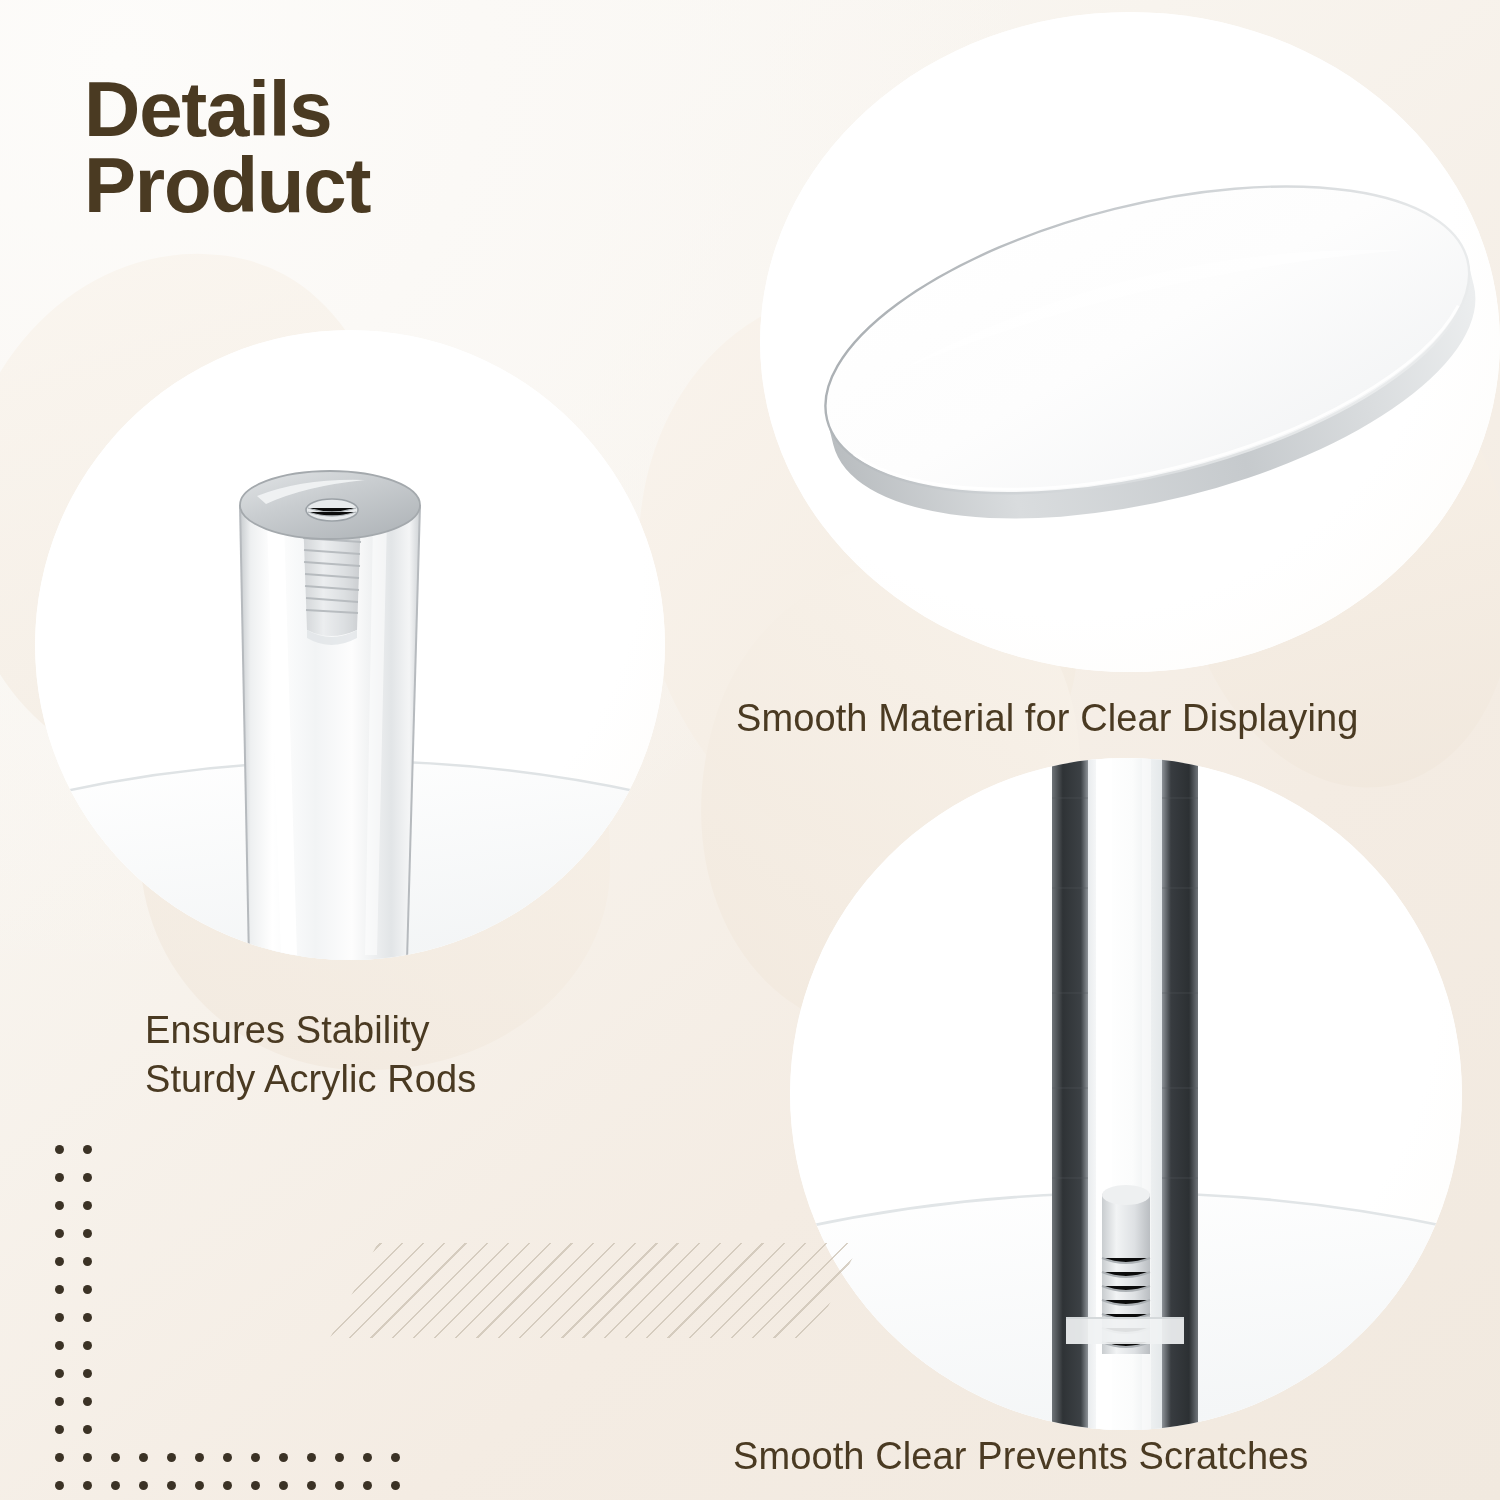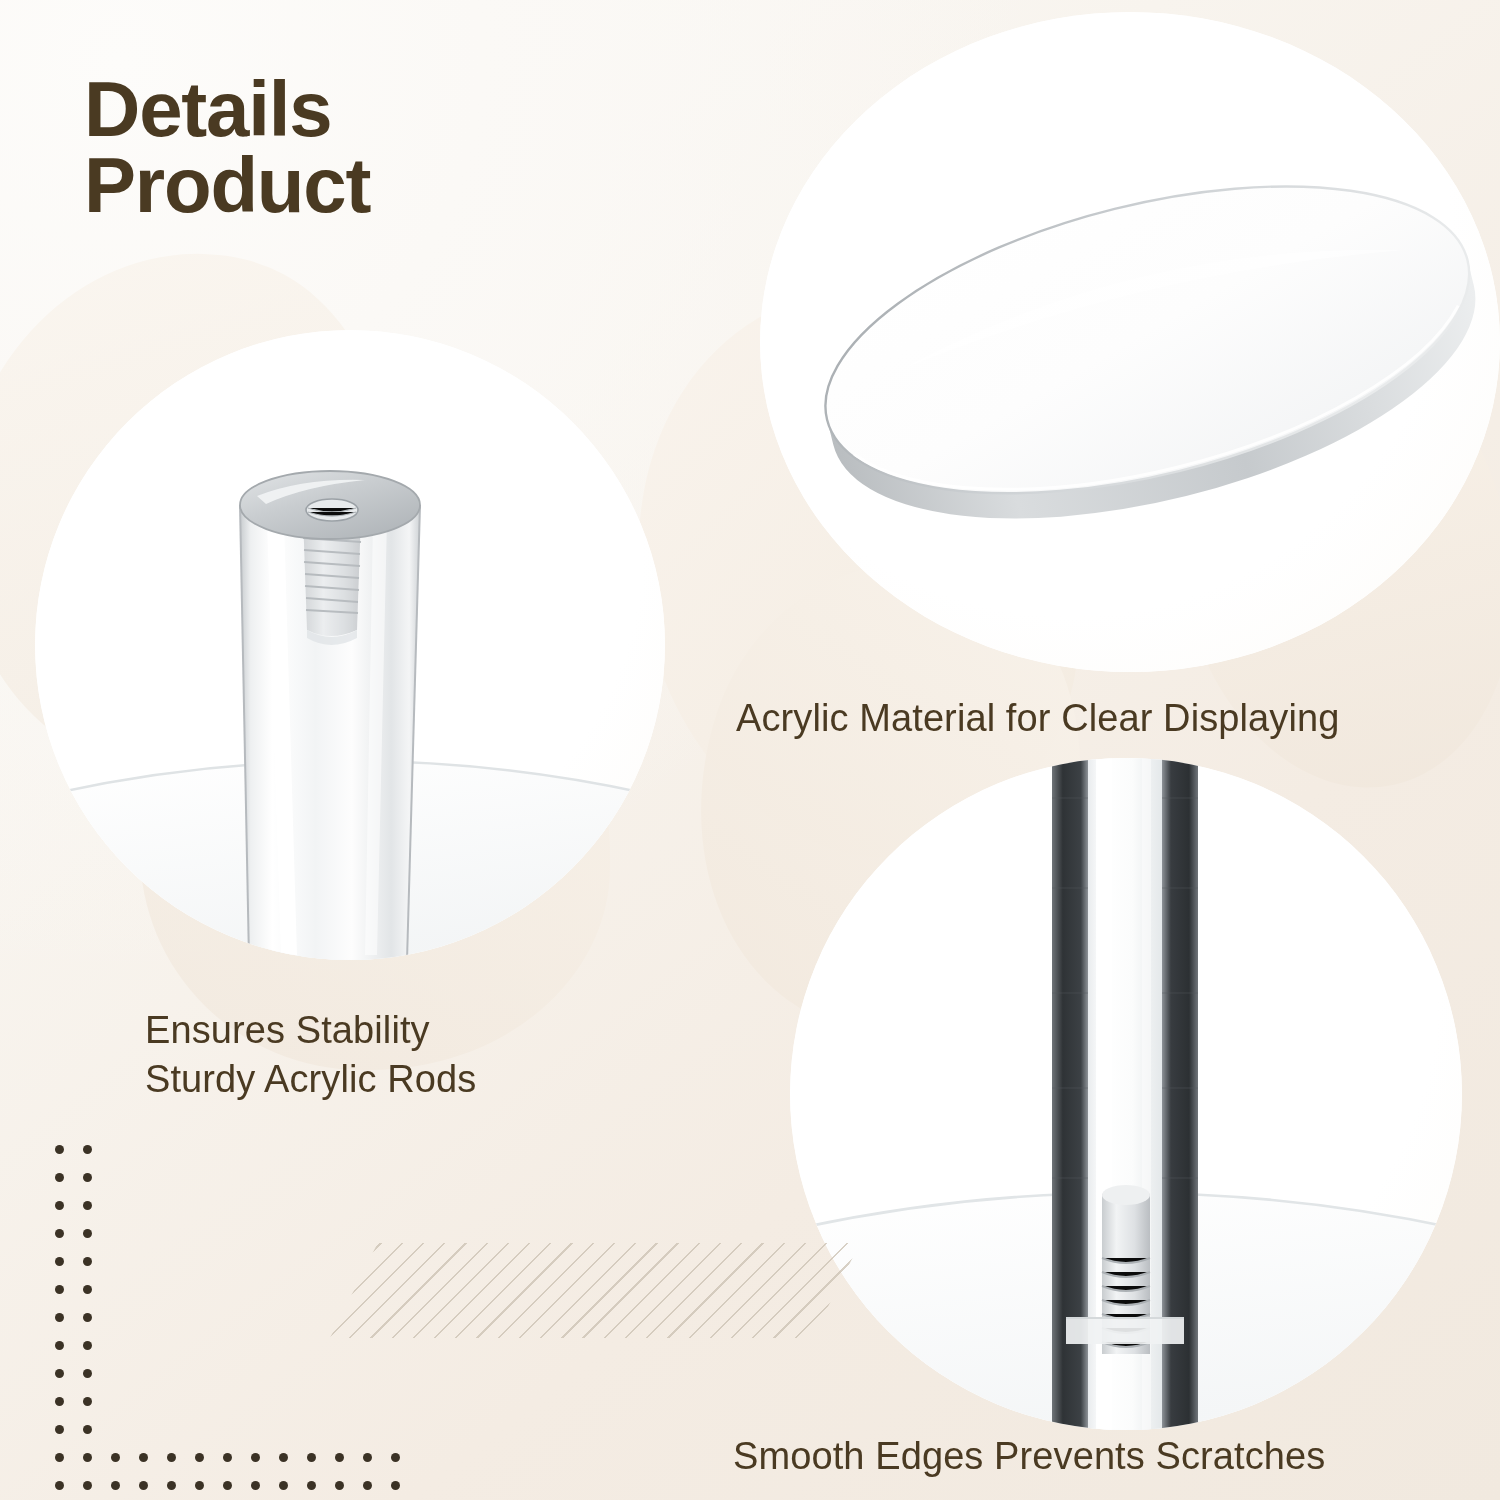--- a/index.html
+++ b/index.html
@@ -398,20 +398,20 @@
     <span class="t-line">Details</span>
     <span class="t-line">Product</span>
   </h1>
 
   <div class="caption" id="caption-rod">
     <span class="c-line">Ensures Stability</span>
     <span class="c-line">Sturdy Acrylic Rods</span>
   </div>
 
   <div class="caption" id="caption-disc">
-    <span class="c-line">Acrylic Material for Clear Displaying</span>
+    <span class="c-line">Smooth Material for Clear Displaying</span>
   </div>
 
   <div class="caption" id="caption-smooth">
-    <span class="c-line">Smooth Edges Prevents Scratches</span>
+    <span class="c-line">Smooth Clear Prevents Scratches</span>
   </div>
 
 </div>
 
 </body></html>

